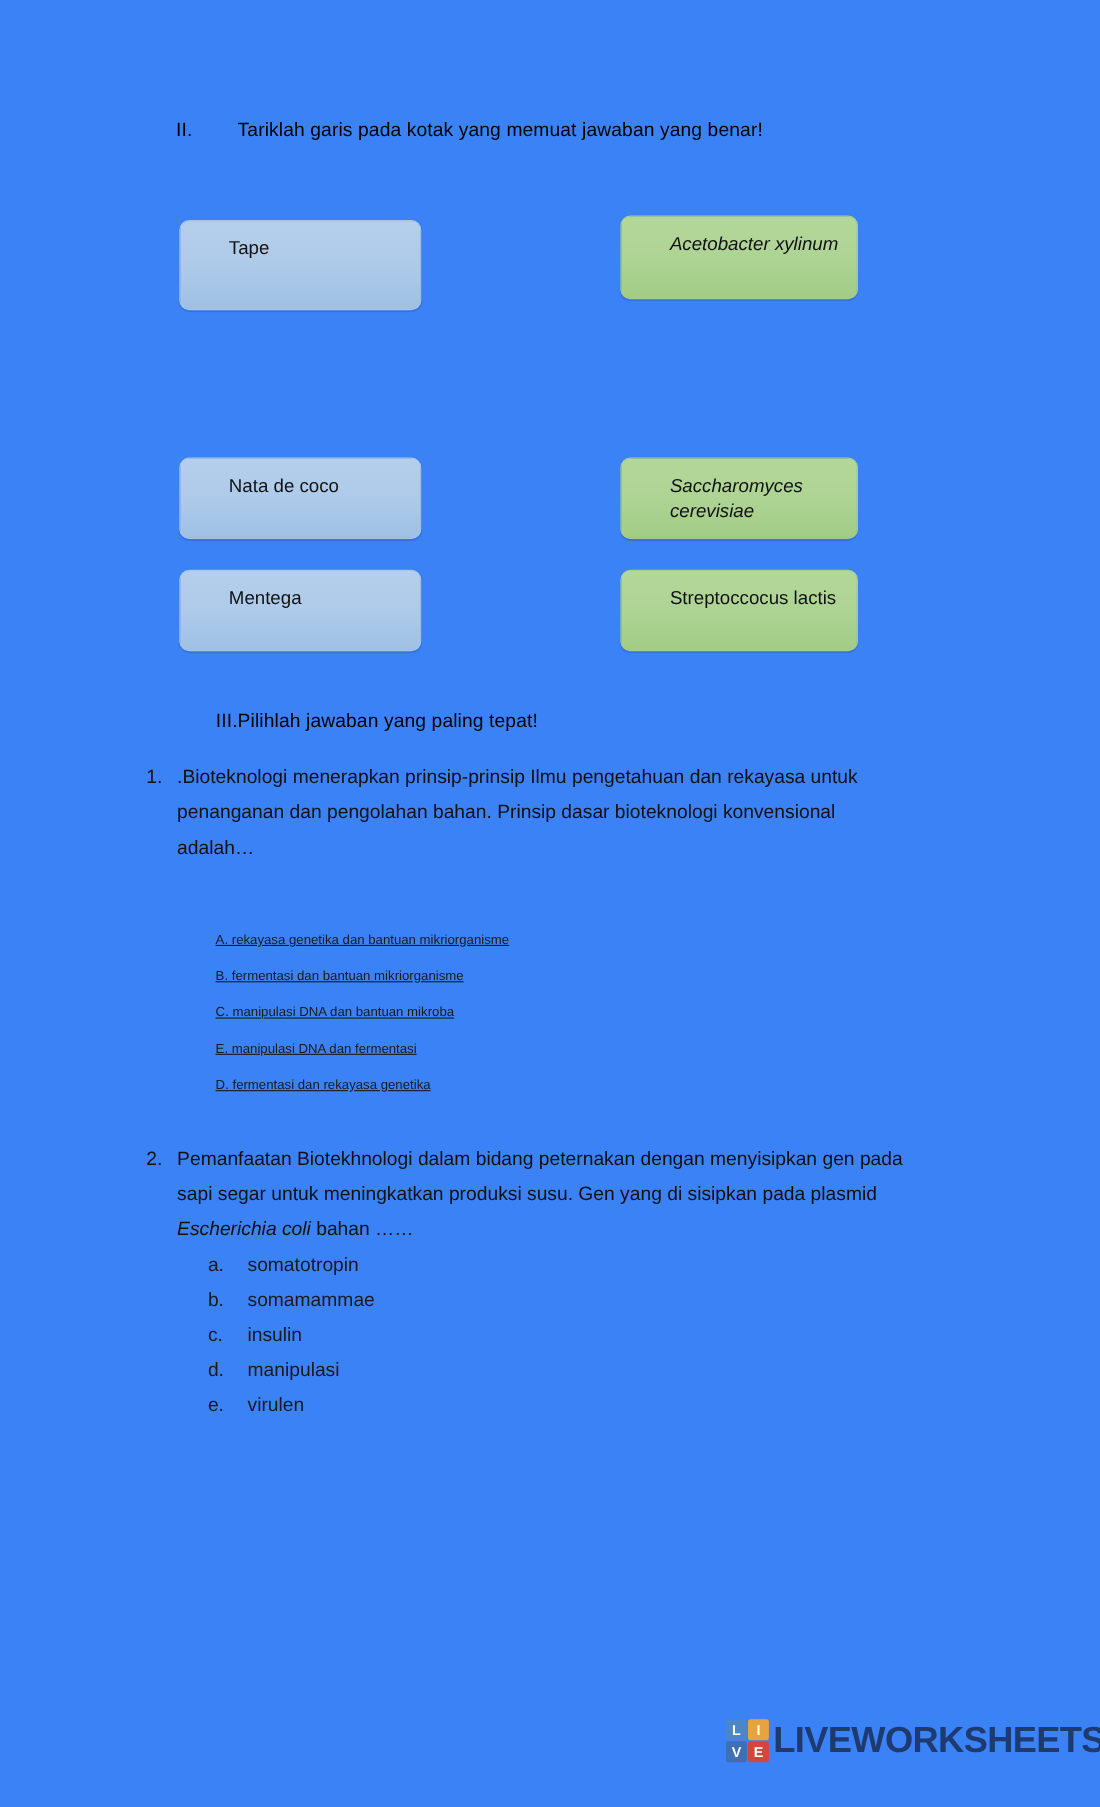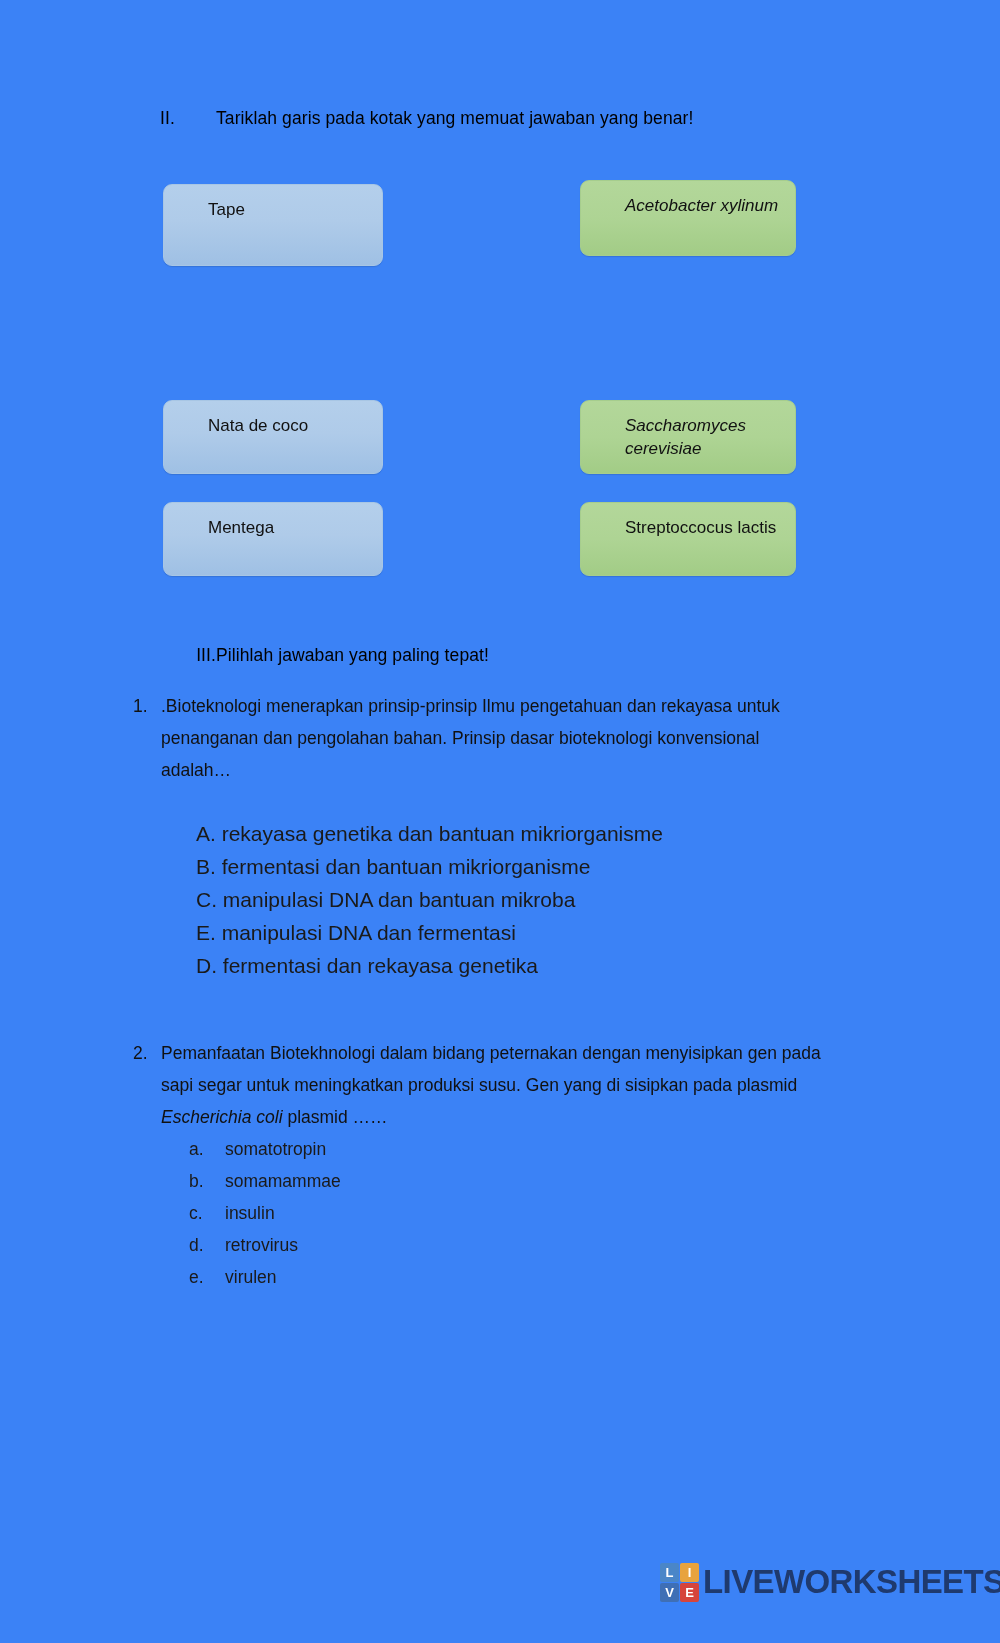--- a/index.html
+++ b/index.html
@@ -38,21 +38,21 @@
   .section-heading .text {
     white-space: nowrap;
   }
 
   #heading-2 { left: 160px; top: 108px; }
   #heading-3 { left: 160px; top: 645px; text-align: right; }
 
   
   .match-area {
     position: absolute;
-    left: 0; top: 0;
+    left: 0; top: 16px;
     width: 1000px;
     height: 600px;
   }
   .match-box {
     position: absolute;
     border-radius: 9px;
     box-sizing: border-box;
     padding: 14px 0 0 44px;
     font-size: 17px;
     line-height: 1.35;
@@ -63,21 +63,21 @@
     background: linear-gradient(to bottom, #b4cfeb 0%, #afcbe9 45%, #9fc0e4 100%);
     border: 1px solid #a8c6e4;
   }
   .match-box.green {
     background: linear-gradient(to bottom, #b3d79a 0%, #aed494 50%, #a2cc86 100%);
     border: 1px solid #a6cd8d;
   }
   .match-box.italic { font-style: italic; }
 
   .col-left  { left: 163px; width: 220px; }
-  .col-right { left: 564px; width: 216px; margin-left: 16px; }
+  .col-right { left: 564px; width: 216px; }
 
   .row-1 { top: 184px; height: 82px; }
   .row-2 { top: 288px; height: 75px; }
   .row-3 { top: 400px; height: 74px; }
   .row-4 { top: 502px; height: 74px; }
 
   .match-box.green.row-1 { top: 180px; height: 76px; }
   .match-box.green.row-2 { top: 288px; height: 74px; }
   .match-box.green.row-3 { top: 400px; height: 74px; }
   .match-box.green.row-4 { top: 502px; height: 74px; }
@@ -100,23 +100,24 @@
     margin-left: 28px;
   }
   #question-1 { left: 133px; top: 690px; width: 700px; }
   #question-2 { left: 133px; top: 1037px; width: 700px; }
 
   .q-body i { font-style: italic; }
 
   .options-upper {
     position: absolute;
     left: 196px;
-    top: 818px;
-    font-size: 21px;
+    top: 838px;
+    font-size: 12px;
     line-height: 32px;
+    text-decoration: underline;
   }
   .options-upper .opt {
     margin-bottom: 1px;
     white-space: nowrap;
   }
 
   .options-lower {
     position: absolute;
     left: 189px;
     top: 1133px;
@@ -203,39 +204,39 @@
   <div class="options-upper">
     <div class="opt">A. rekayasa genetika dan bantuan mikriorganisme</div>
     <div class="opt">B. fermentasi dan bantuan mikriorganisme</div>
     <div class="opt">C. manipulasi DNA dan bantuan mikroba</div>
     <div class="opt">E. manipulasi DNA dan fermentasi</div>
     <div class="opt">D. fermentasi dan rekayasa genetika</div>
   </div>
 
   <div class="question" id="question-2">
     <span class="q-num">2.</span>
-    <div class="q-body"><span>Pemanfaatan Biotekhnologi dalam bidang peternakan dengan menyisipkan gen pada sapi segar untuk meningkatkan produksi susu. Gen yang di sisipkan pada plasmid </span><i>Escherichia coli</i><span> plasmid ……</span></div>
+    <div class="q-body"><span>Pemanfaatan Biotekhnologi dalam bidang peternakan dengan menyisipkan gen pada sapi segar untuk meningkatkan produksi susu. Gen yang di sisipkan pada plasmid </span><i>Escherichia coli</i><span> bahan ……</span></div>
   </div>
 
   <div class="options-lower">
     <div class="opt">
       <span class="opt-letter">a.</span>
       <span>somatotropin</span>
     </div>
     <div class="opt">
       <span class="opt-letter">b.</span>
       <span>somamammae</span>
     </div>
     <div class="opt">
       <span class="opt-letter">c.</span>
       <span>insulin</span>
     </div>
     <div class="opt">
       <span class="opt-letter">d.</span>
-      <span>retrovirus</span>
+      <span>manipulasi</span>
     </div>
     <div class="opt">
       <span class="opt-letter">e.</span>
       <span>virulen</span>
     </div>
   </div>
 
   <div class="footer-logo">
     <div class="logo-tiles">
       <span class="tile-l">L</span>

